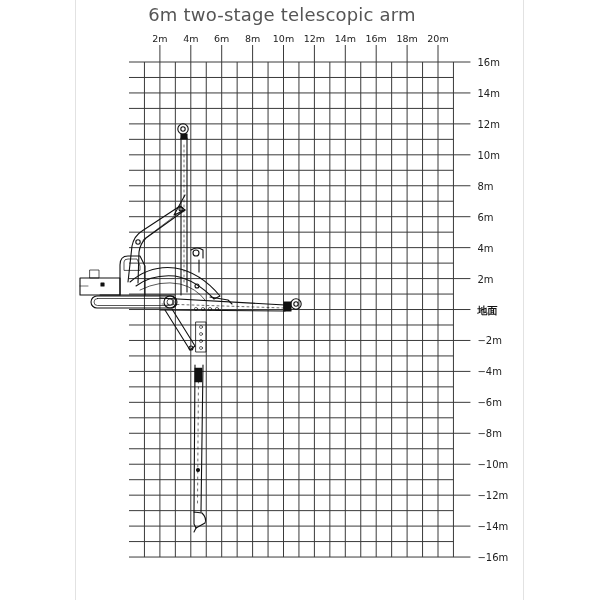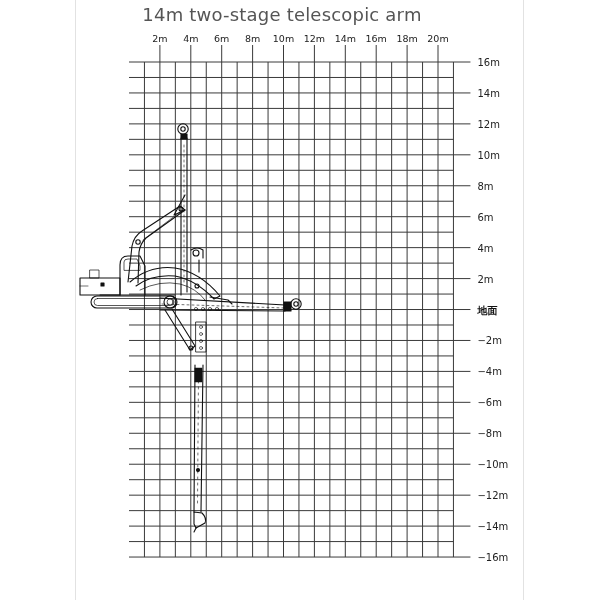--- a/index.html
+++ b/index.html
@@ -11,21 +11,21 @@
   .xlabel { font-family:"DejaVu Sans", sans-serif; font-size:9.5px; fill:#222; }
   .ylabel { font-family:"DejaVu Sans", sans-serif; font-size:10px; fill:#222; }
   .ground { font-family:"DejaVu Sans", sans-serif; font-size:10px; font-weight:bold; fill:#111; }
 </style>
 </head>
 <body>
 
 <div class="frame-left"></div>
 <div class="frame-right"></div>
 
-<div class="title">14m two-stage telescopic arm</div>
+<div class="title">6m two-stage telescopic arm</div>
 
 <svg class="diagram" width="600" height="600" viewBox="0 0 600 600">
   <g id="grid">
       <line x1="129" y1="62" x2="470.45" y2="62" stroke="#3a3a3a" stroke-width="1"></line>
       <line x1="129" y1="77.47" x2="453.45" y2="77.47" stroke="#3a3a3a" stroke-width="1"></line>
       <line x1="129" y1="92.94" x2="470.45" y2="92.94" stroke="#3a3a3a" stroke-width="1"></line>
       <line x1="129" y1="108.41" x2="453.45" y2="108.41" stroke="#3a3a3a" stroke-width="1"></line>
       <line x1="129" y1="123.88" x2="470.45" y2="123.88" stroke="#3a3a3a" stroke-width="1"></line>
       <line x1="129" y1="139.35000000000002" x2="453.45" y2="139.35000000000002" stroke="#3a3a3a" stroke-width="1"></line>
       <line x1="129" y1="154.82" x2="470.45" y2="154.82" stroke="#3a3a3a" stroke-width="1"></line>

